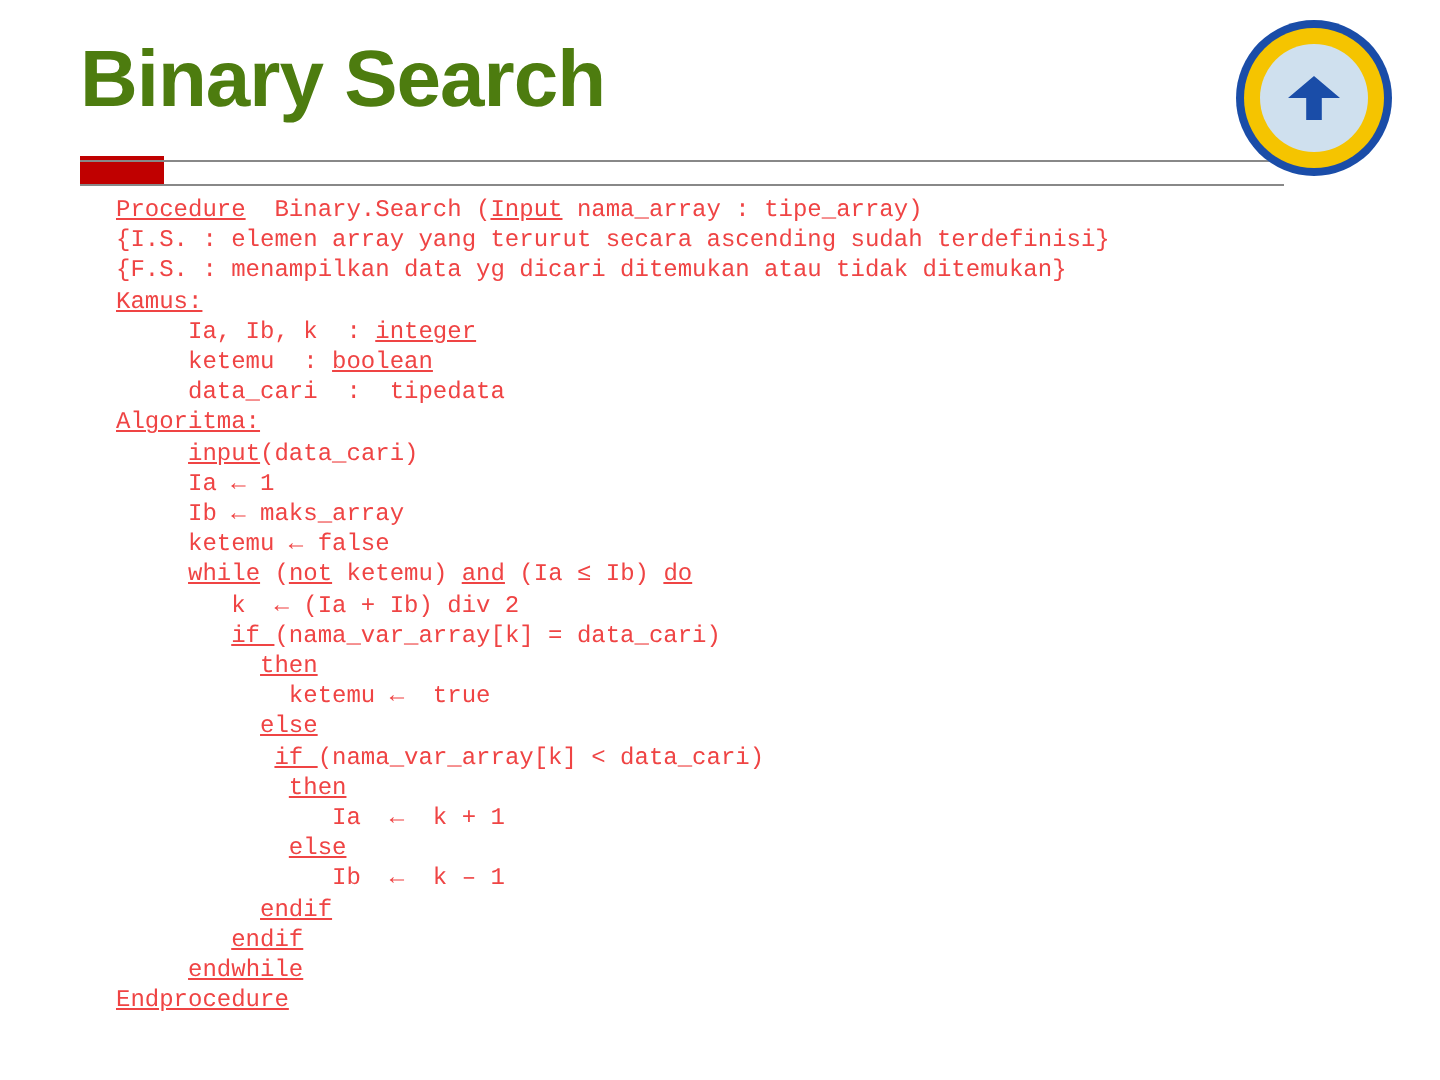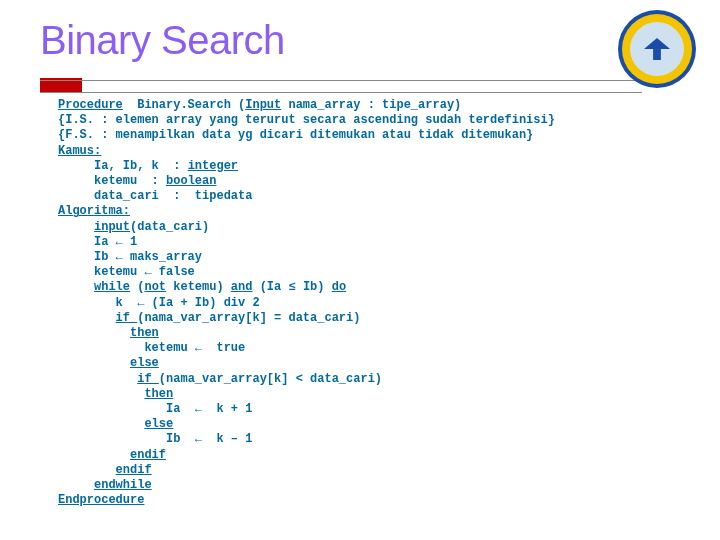--- a/index.html
+++ b/index.html
@@ -6,22 +6,22 @@
   body {
     width: 720px;
     height: 540px;
     background: #fff;
     font-family: Arial, sans-serif;
     position: relative;
     overflow: hidden;
   }
   .title {
     font-size: 40px;
-    font-weight: normal;
-    color: #8b5cf6;
+    font-weight: bold;
+    color: #4d7c0f;
     padding: 18px 0 6px 40px;
     letter-spacing: -0.5px;
   }
   .redbar {
     position: absolute;
     left: 40px;
     top: 78px;
     width: 42px;
     height: 14px;
     background: #c00000;
@@ -67,23 +67,23 @@
     width: 26px; height: 22px; background: #1a4da8;
     clip-path: polygon(50% 0, 100% 50%, 65% 50%, 65% 100%, 35% 100%, 35% 50%, 0 50%);
   }
   .content {
     position: absolute;
     left: 58px;
     top: 98px;
     width: 620px;
     font-family: "Courier New", monospace;
     font-size: 12px;
-    font-weight: bold;
+    font-weight: normal;
     line-height: 15.2px;
-    color: #0369a1;
+    color: #ef4444;
     white-space: pre;
   }
   .u { text-decoration: underline; }
 </style>
 </head>
 <body>
 
 <div class="title">Binary Search</div>
 <div class="redbar"></div>
 <div class="underline"></div>

